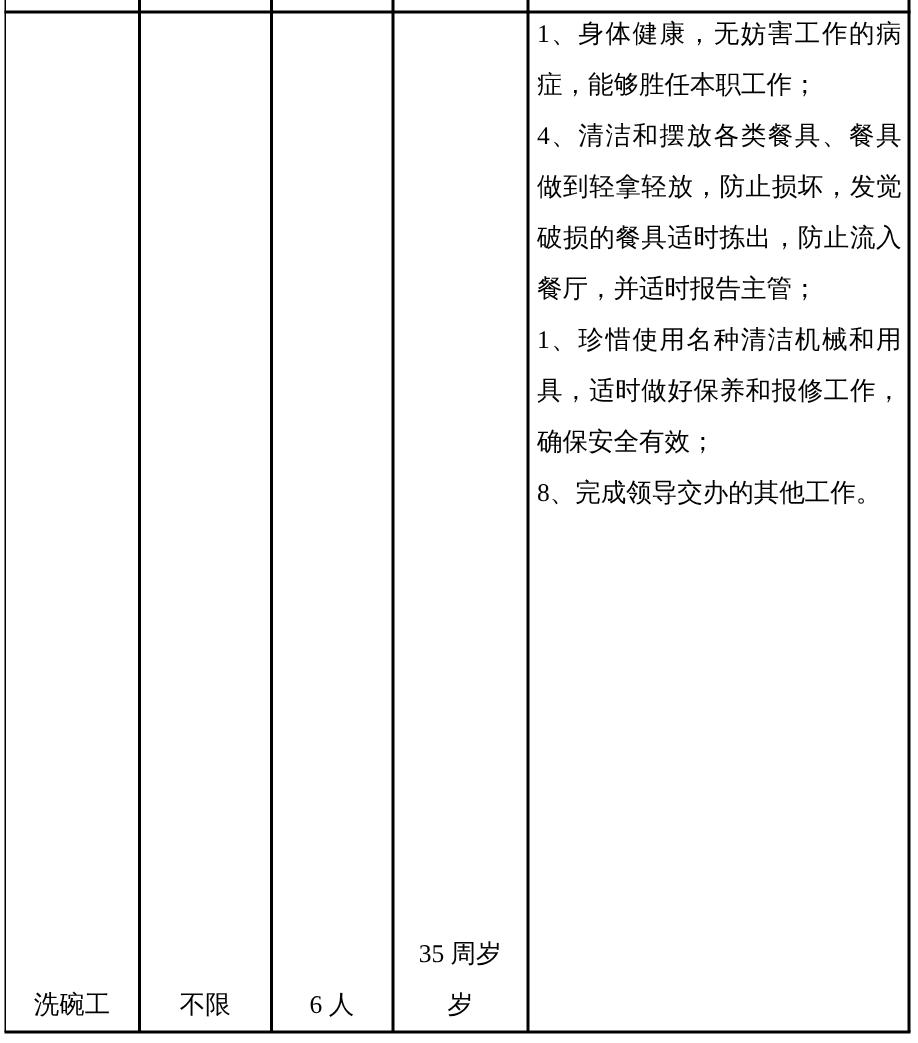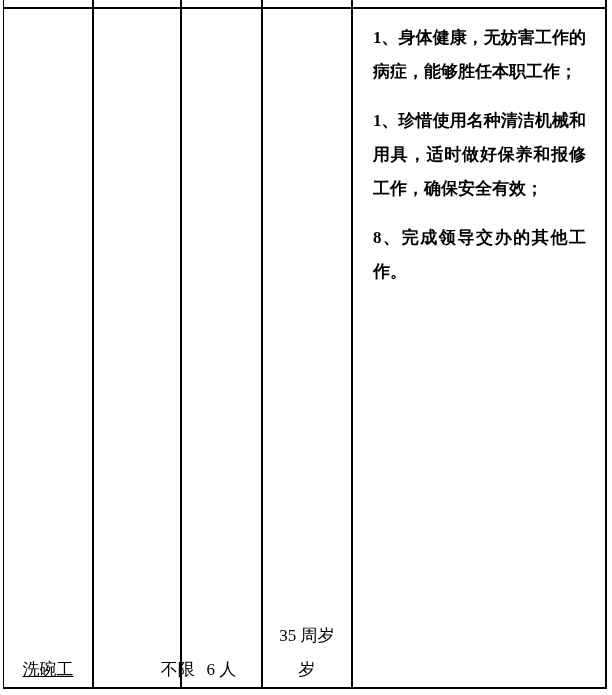--- a/index.html
+++ b/index.html
@@ -42,42 +42,41 @@
     top: 9px;
     height: 678px;
     display: flex;
     flex-direction: column;
     align-items: center;
     justify-content: flex-end;
     font-size: 17px;
     line-height: 34px;
     text-align: center;
   }
-  .cell-position    { left: 4px;   width: 88px; text-decoration: underline; }
-  .cell-gender      { left: 93.5px; width: 86.5px; padding-left: 41px; }
+  .cell-position    { left: 4px;   width: 88px; }
+  .cell-gender      { left: 93.5px; width: 86.5px; }
   .cell-headcount   { left: 181.5px; width: 79.5px; }
   .cell-age         { left: 262.5px; width: 88.5px; }
 
   .age-line { display: block; line-height: 34px; }
 
   
   .cell-requirements {
     position: absolute;
     left: 358px;
     top: 6px;
     width: 243px;
     font-size: 17px;
     line-height: 34px;
   }
   .cell-requirements p {
-    margin: 15px;
+    margin: 0;
     padding: 0;
     text-align: justify;
     word-break: break-all;
-    font-weight: bold;
   }
 </style>
 </head>
 <body>
 
 <div class="canvas">
 
   <div>
     <div class="vline v1"></div>
     <div class="vline v2"></div>
@@ -101,17 +100,18 @@
     <span>6 人</span>
   </div>
 
   <div class="cell cell-age">
   <span class="age-line">35 周岁</span>
       <span class="age-line">岁</span>
     </div>
 
   <div class="cell-requirements">
   <p>1、身体健康，无妨害工作的病症，能够胜任本职工作；</p>
+      <p>4、清洁和摆放各类餐具、餐具做到轻拿轻放，防止损坏，发觉破损的餐具适时拣出，防止流入餐厅，并适时报告主管；</p>
       <p>1、珍惜使用名种清洁机械和用具，适时做好保养和报修工作，确保安全有效；</p>
       <p>8、完成领导交办的其他工作。</p>
     </div>
 
 </div>
 
 </body></html>

